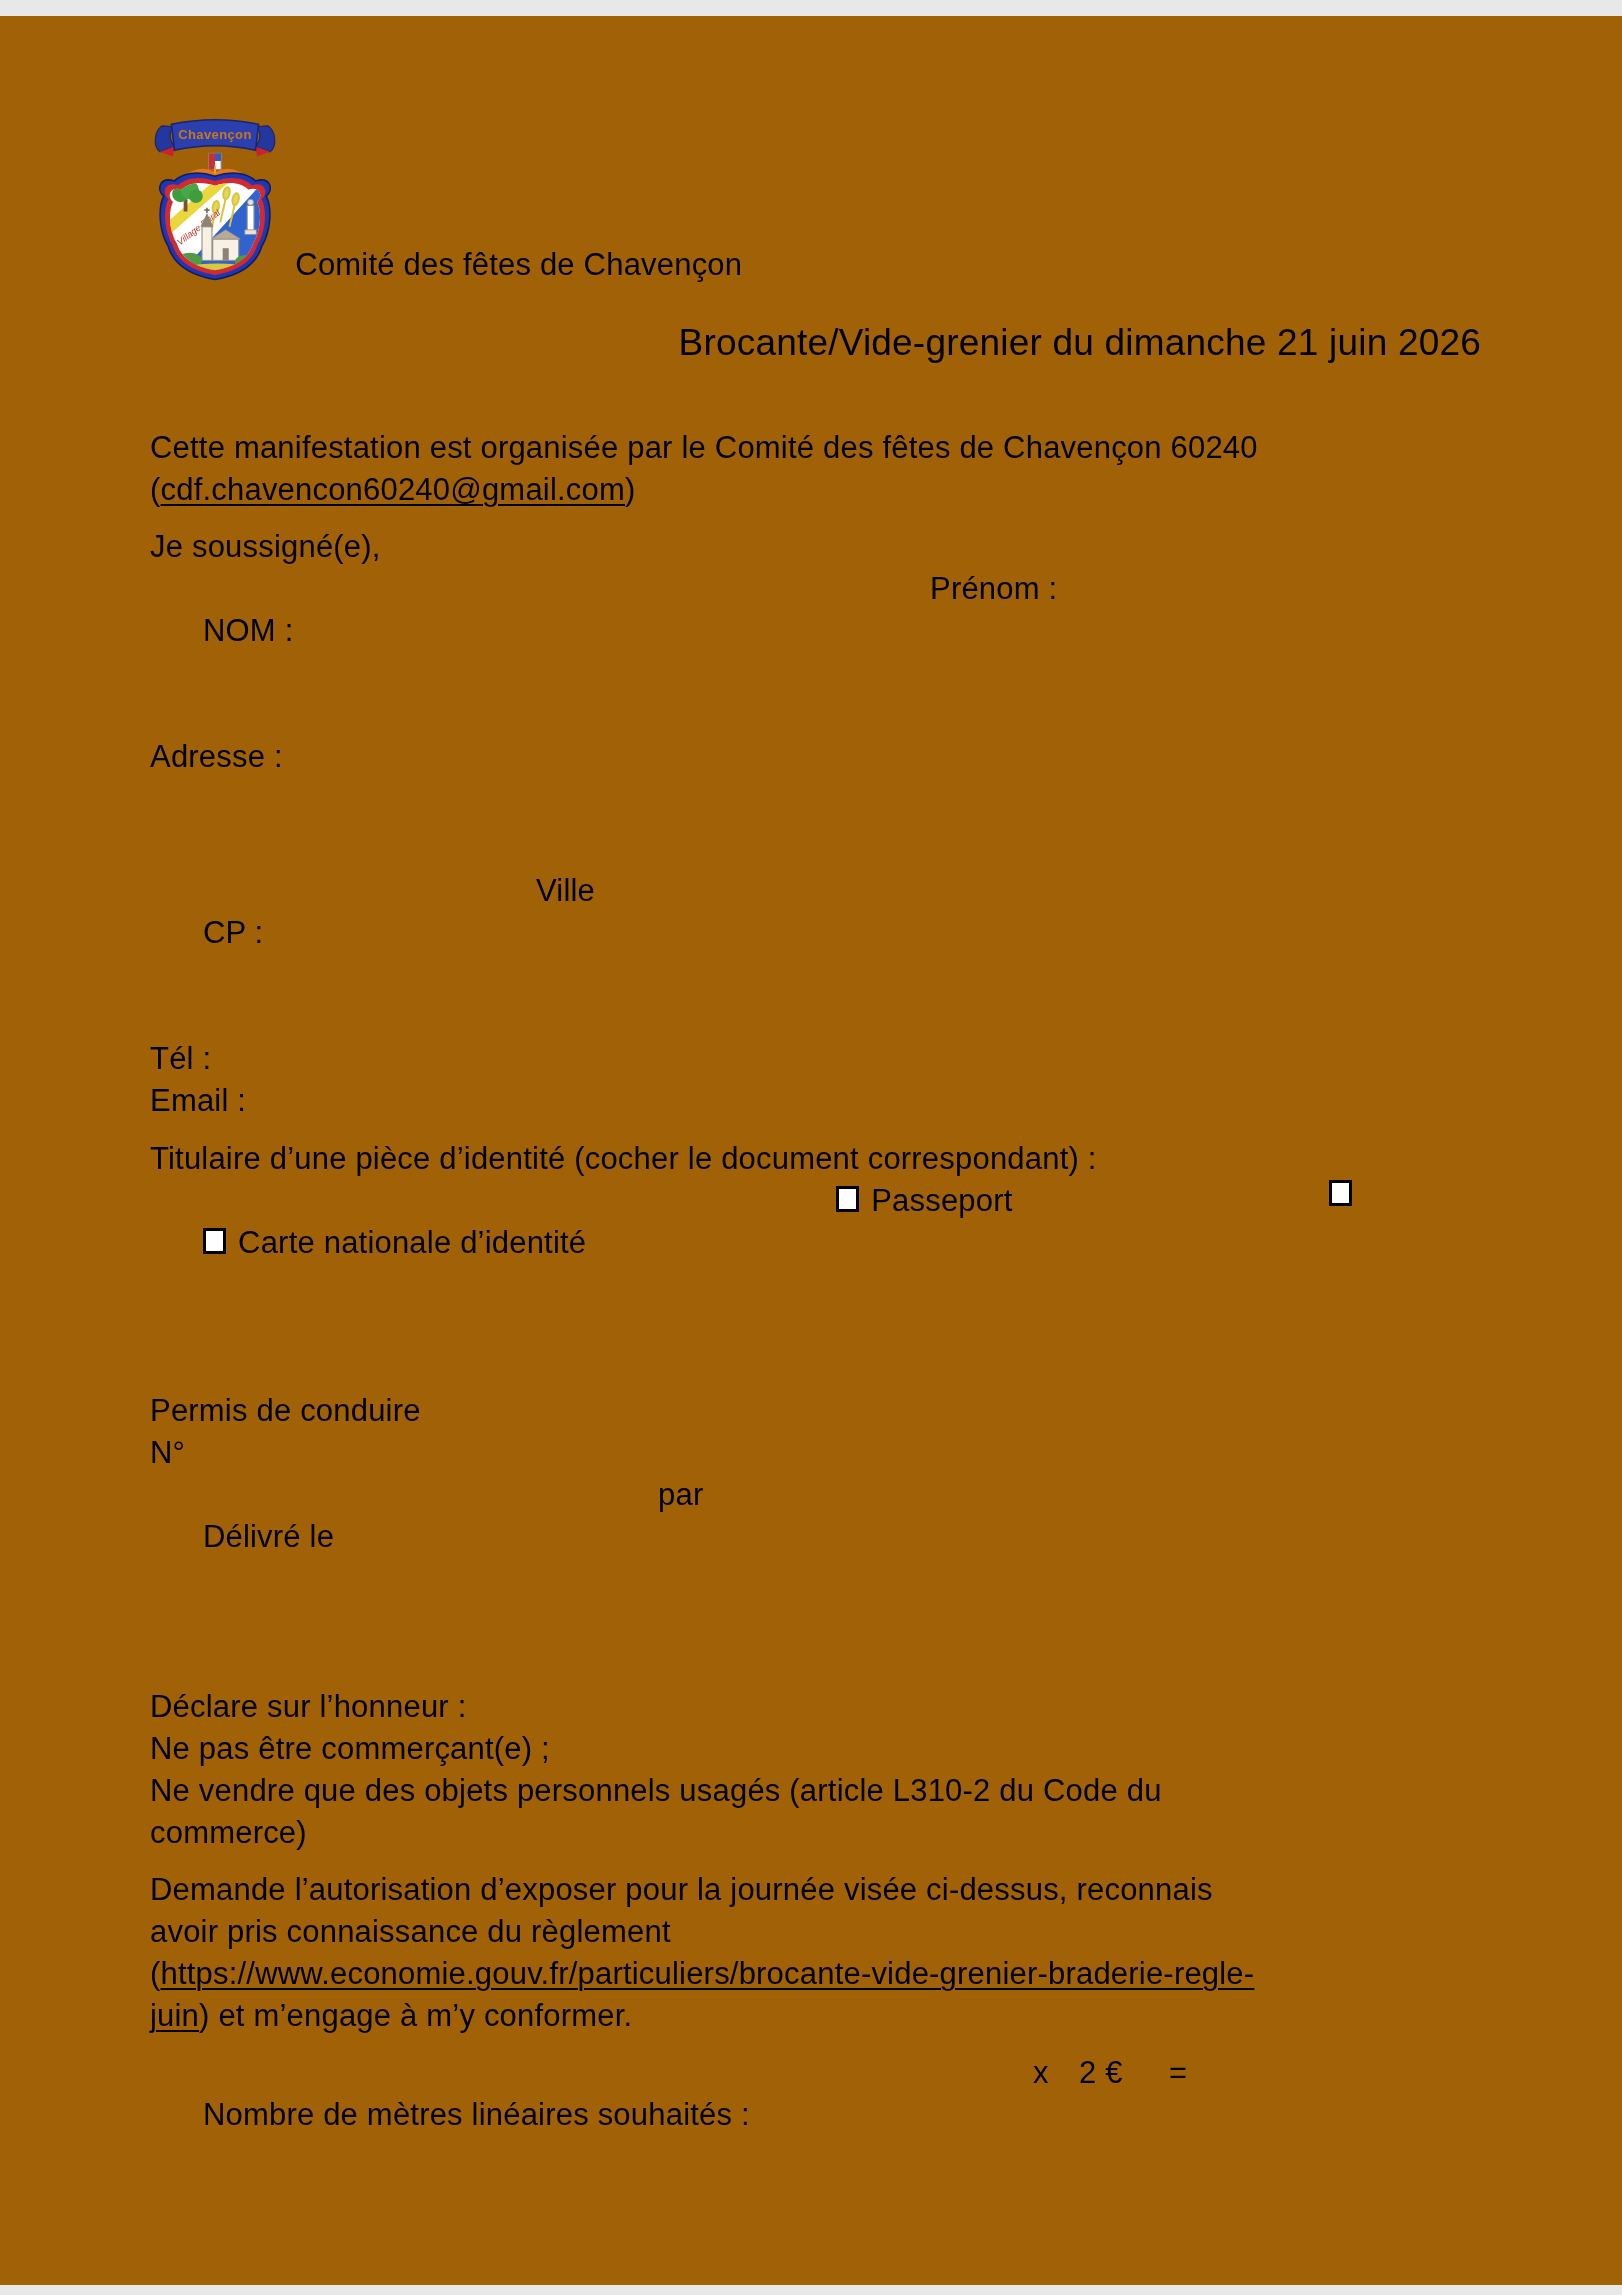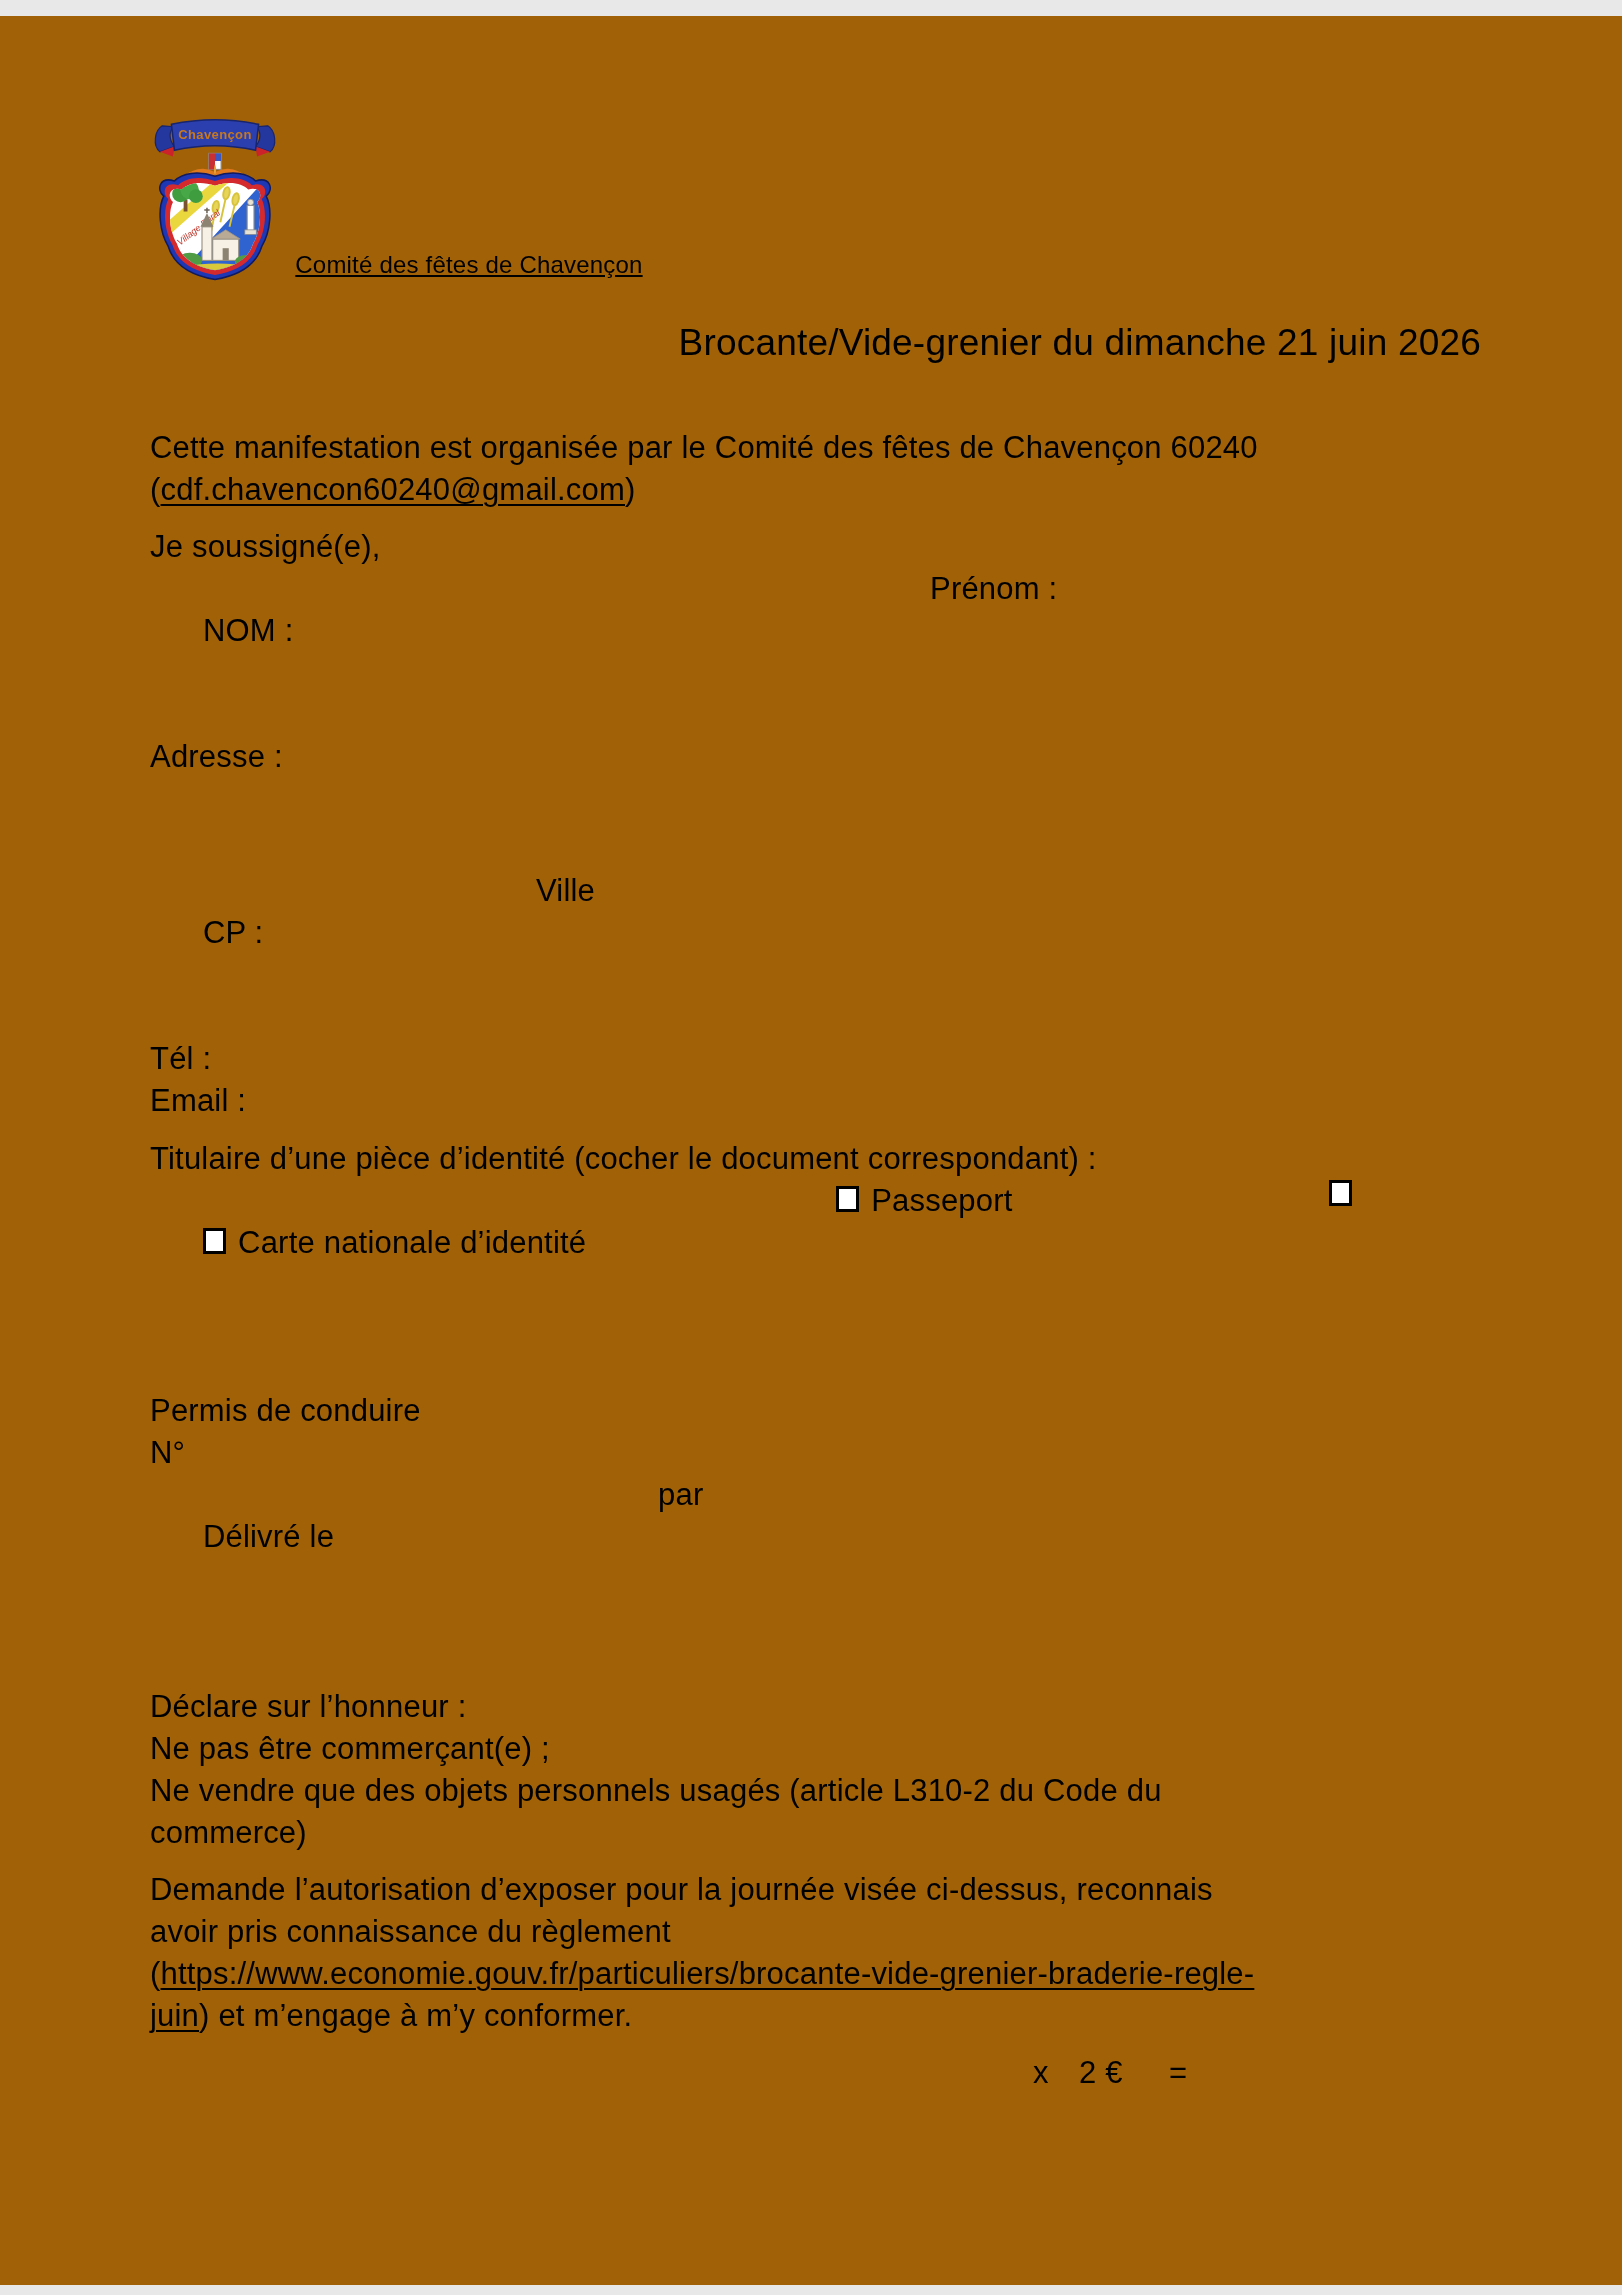--- a/index.html
+++ b/index.html
@@ -18,21 +18,21 @@
     width:1331px;
   }
   .line { font-size:31px; line-height:42px; letter-spacing:0.2px; white-space:pre-wrap; }
   .rel  { position:relative; }
   .abs  { position:absolute; top:0; }
   .u    { text-decoration:underline; text-decoration-thickness:1.5px; text-underline-offset:3.8px; }
 
   
   .header { display:flex; align-items:flex-end; margin-top:99px; }
   .crest  { width:130px; height:167px; flex:0 0 auto; }
-  .org-label { font-size:24px; line-height:34px; margin-left:15.3px; letter-spacing:0.2px;text-decoration:underline; }
+  .org-label { font-size:31px; line-height:34px; margin-left:15.3px; letter-spacing:0.2px; }
 
   
   .titles { text-align:right; margin-top:32px; }
   .titles .t { font-size:37px; line-height:58px; letter-spacing:0.2px; }
 
   .mt-s  { margin-top:15.3px; }
   .mt-m  { margin-top:44px; }
   .mt-p1 { margin-top:55px; }
   .mt-adr{ margin-top:92px; }
 
@@ -161,20 +161,21 @@
     <div class="line">Ne pas être commerçant(e) ;</div>
     <div class="line">Ne vendre que des objets personnels usagés (article L310-2 du Code du</div>
     <div class="line">commerce)</div>
 
     <div class="line mt-s">Demande l’autorisation d’exposer pour la journée visée ci-dessus, reconnais</div>
     <div class="line">avoir pris connaissance du règlement</div>
     <div class="line"><span>(</span><span class="u">https://www.economie.gouv.fr/particuliers/brocante-vide-grenier-braderie-regle-</span></div>
     <div class="line"><span class="u">juin</span><span>) et m’engage à m’y conformer.</span></div>
 
     <div class="line rel mt-s">
+      <span>Nombre de mètres linéaires souhaités :</span>
       <span class="abs" style="left:883px;">x</span>
       <span class="abs" style="left:929px;">2 €</span>
       <span class="abs" style="left:1019px;">=</span>
     </div>
 
   </div>
 </div>
 
 
 </body></html>

